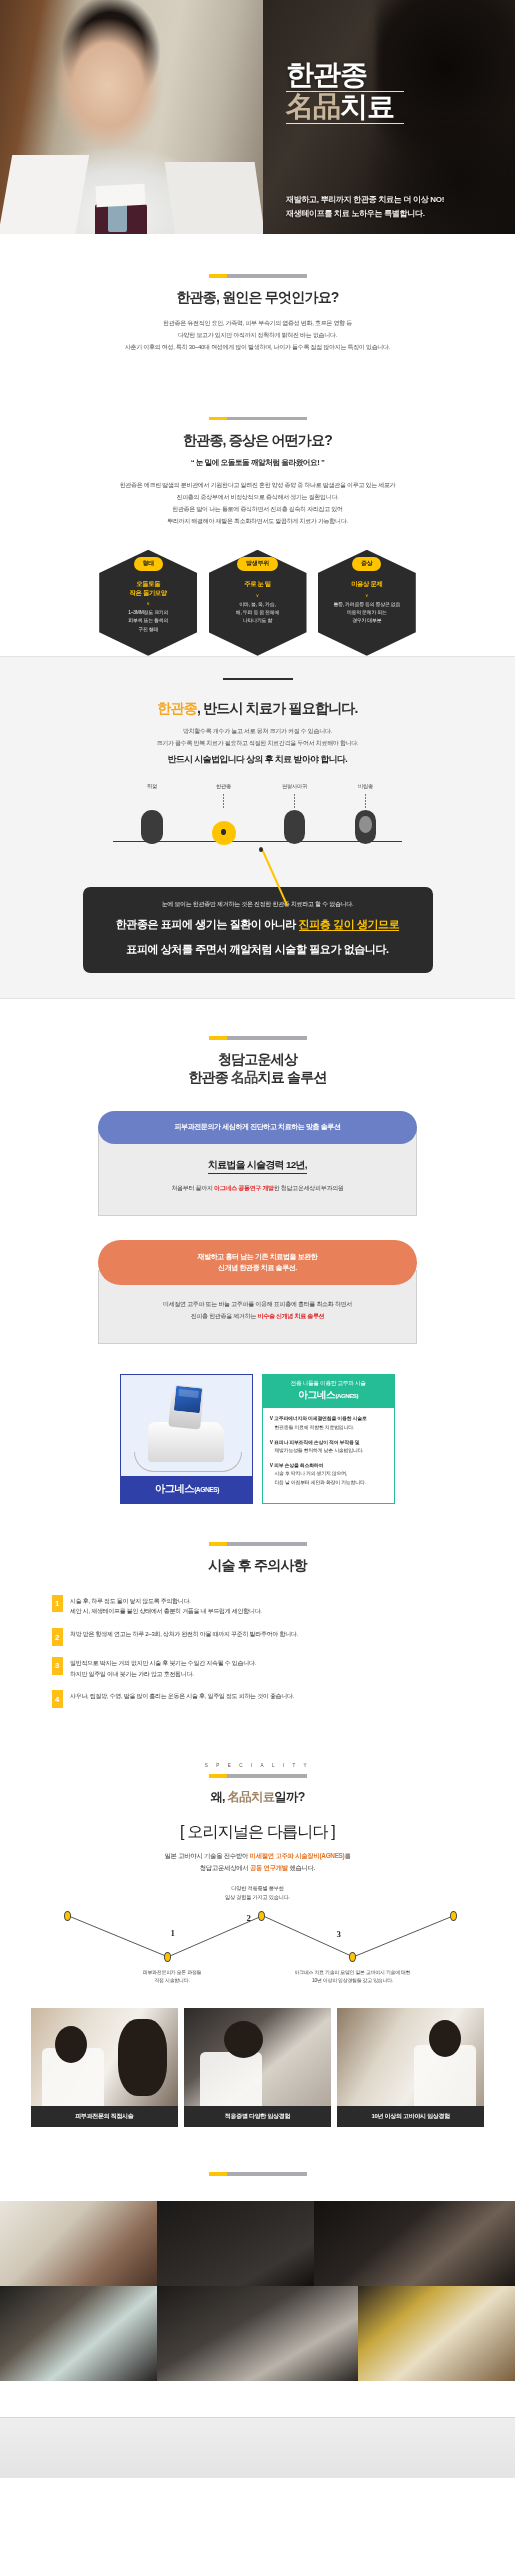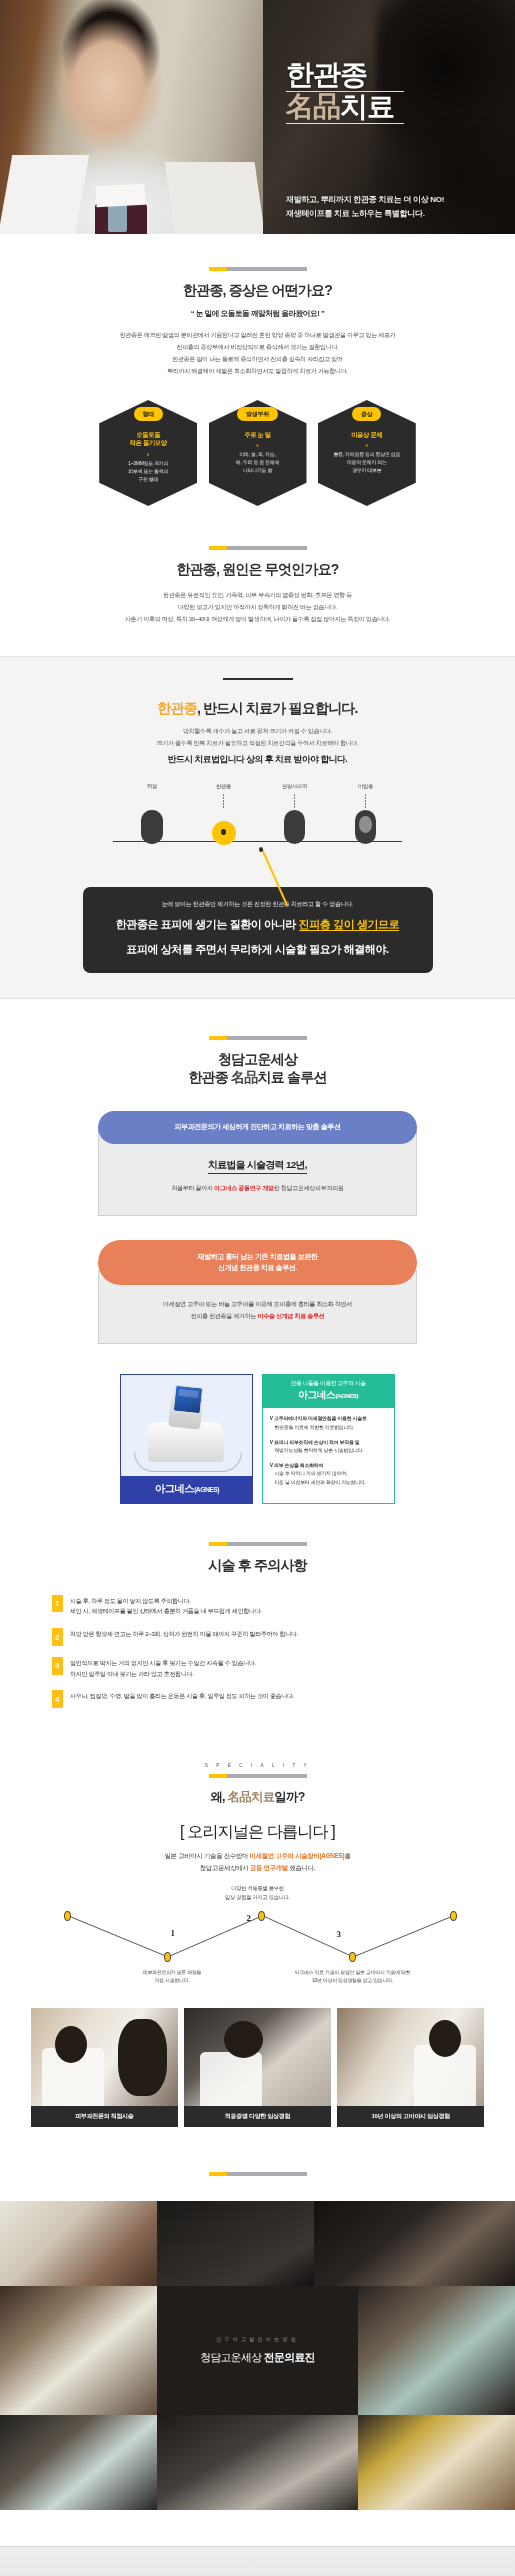--- a/index.html
+++ b/index.html
@@ -197,20 +197,33 @@
       <div class="hero-rule"></div>
       <div class="hero-t2"><span>名品</span><span class="w">치료</span></div>
       <div class="hero-rule2"></div>
     </div>
     <div class="hero-sub">
       <div>재발하고, 뿌리까지 한관종 치료는 더 이상 NO!</div>
       <div>재생테이프를 치료 노하우는 특별합니다.</div>
     </div>
   </section>
 
+  <section class="sec" style="padding:40px 0 31px;">
+    <div class="bar">
+        <i class="y"></i>
+        <i class="g"></i>
+      </div>
+    <h2 class="h2">한관종, 원인은 무엇인가요?</h2>
+    <div class="body-t">
+      <div>한관종은 유전적인 요인, 가족력, 피부 부속기의 염증성 변화, 호르몬 영향 등</div>
+      <div>다양한 보고가 있지만 아직까지 정확하게 밝혀진 바는 없습니다.</div>
+      <div>사춘기 이후의 여성, 특히 30~40대 여성에게 많이 발생하며, 나이가 들수록 점점 많아지는 특징이 있습니다.</div>
+    </div>
+  </section>
+
   <section class="sec" style="padding:33px 0 0;">
     <div class="bar">
         <i class="y"></i>
         <i class="g"></i>
       </div>
     <h2 class="h2">한관종, 증상은 어떤가요?</h2>
     <div class="lead">“ 눈 밑에 오돌토돌 깨알처럼 올라왔어요! ”</div>
     <div class="body-t">
       <div>한관종은 에크린 땀샘의 분비관에서 기원한다고 알려진 흔한 양성 종양 중 하나로 땀샘관을 이루고 있는 세포가</div>
       <div>진피층의 중상부에서 비정상적으로 증식해서 생기는 질환입니다.</div>
@@ -251,41 +264,28 @@
         <div class="chev">∨</div>
         <div class="dsc">
             <div>통증, 가려움증 등의 증상은 없음</div>
             <div>미용적 문제가 되는</div>
             <div>경우가 대부분</div>
           </div>
       </div>
     </div>
   </section>
 
-  <section class="sec" style="padding:40px 0 31px;">
-    <div class="bar">
-        <i class="y"></i>
-        <i class="g"></i>
-      </div>
-    <h2 class="h2">한관종, 원인은 무엇인가요?</h2>
-    <div class="body-t">
-      <div>한관종은 유전적인 요인, 가족력, 피부 부속기의 염증성 변화, 호르몬 영향 등</div>
-      <div>다양한 보고가 있지만 아직까지 정확하게 밝혀진 바는 없습니다.</div>
-      <div>사춘기 이후의 여성, 특히 30~40대 여성에게 많이 발생하며, 나이가 들수록 점점 많아지는 특징이 있습니다.</div>
-    </div>
-  </section>
-
   <section class="panel-gray">
     <div class="tick"></div>
     <h2 class="need-h"><span class="y">한관종</span><span>, 반드시 치료가 필요합니다.</span></h2>
     <div class="need-p">
       <div>방치할수록 개수가 늘고 서로 뭉쳐 크기가 커질 수 있습니다.</div>
       <div>크기가 클수록 반복 치료가 필요하고 적절한 치료간격을 두어서 치료해야 합니다.</div>
     </div>
-    <div class="need-strong">반드시 치료법입니다 상의 후 치료 받아야 합니다.</div>
+    <div class="need-strong">반드시 시술법입니다 상의 후 치료 받아야 합니다.</div>
 
     <div class="lesions">
       <div class="gline"></div>
       <div class="lz" style="left:14.4px; top:0; width:49px;">
         <div class="lbl">쥐젖</div>
         <div class="dash"></div>
         <div class="blob"></div>
       </div>
       <div class="lz" style="left:86px; top:0; width:49px;">
         <div class="lbl">한관종</div>
@@ -302,21 +302,21 @@
         <div class="dash"></div>
         <div class="blob core"></div>
       </div>
       <div class="needle"></div>
       <div class="needle-tip"></div>
     </div>
 
     <div class="callout">
       <div class="c1">눈에 보이는 한관종만 제거하는 것은 진정한 한관종 치료라고 할 수 없습니다.</div>
       <div class="c2"><span>한관종은 표피에 생기는 질환이 아니라 </span><span class="y">진피층 깊이 생기므로</span></div>
-      <div class="c2">표피에 상처를 주면서 무리하게 시술할 필요가 해결해야.</div>
+      <div class="c2">표피에 상처를 주면서 깨알처럼 시술할 필요가 없습니다.</div>
     </div>
   </section>
 
   <section class="sec" style="padding:37px 0 0;">
     <div class="bar">
         <i class="y"></i>
         <i class="g"></i>
       </div>
     <h2 class="h2">
       <div>청담고운세상</div>
@@ -486,30 +486,20 @@
         <i class="g"></i>
       </div>
 
     <div class="mosaic" style="margin-top:25px;">
       <div class="mos-row">
         <div class="mos m-a"></div>
         <div class="mos m-b"></div>
         <div class="mos m-c"></div>
       </div>
       <div class="mos-row">
-        <div class="mos m-d"></div>
-        <div class="mos m-e">
-          <div class="mos-center">
-            <div class="e">연구하고발전하는병원</div>
-            <div class="t"><span>청담고운세상 </span><b>전문의료진</b></div>
-          </div>
-        </div>
-        <div class="mos m-f"></div>
-      </div>
-      <div class="mos-row">
         <div class="mos m-g"></div>
         <div class="mos m-h"></div>
         <div class="mos m-i"></div>
       </div>
     </div>
   </section>
 
   <section class="press" style="margin-top:36px;">
     
     

